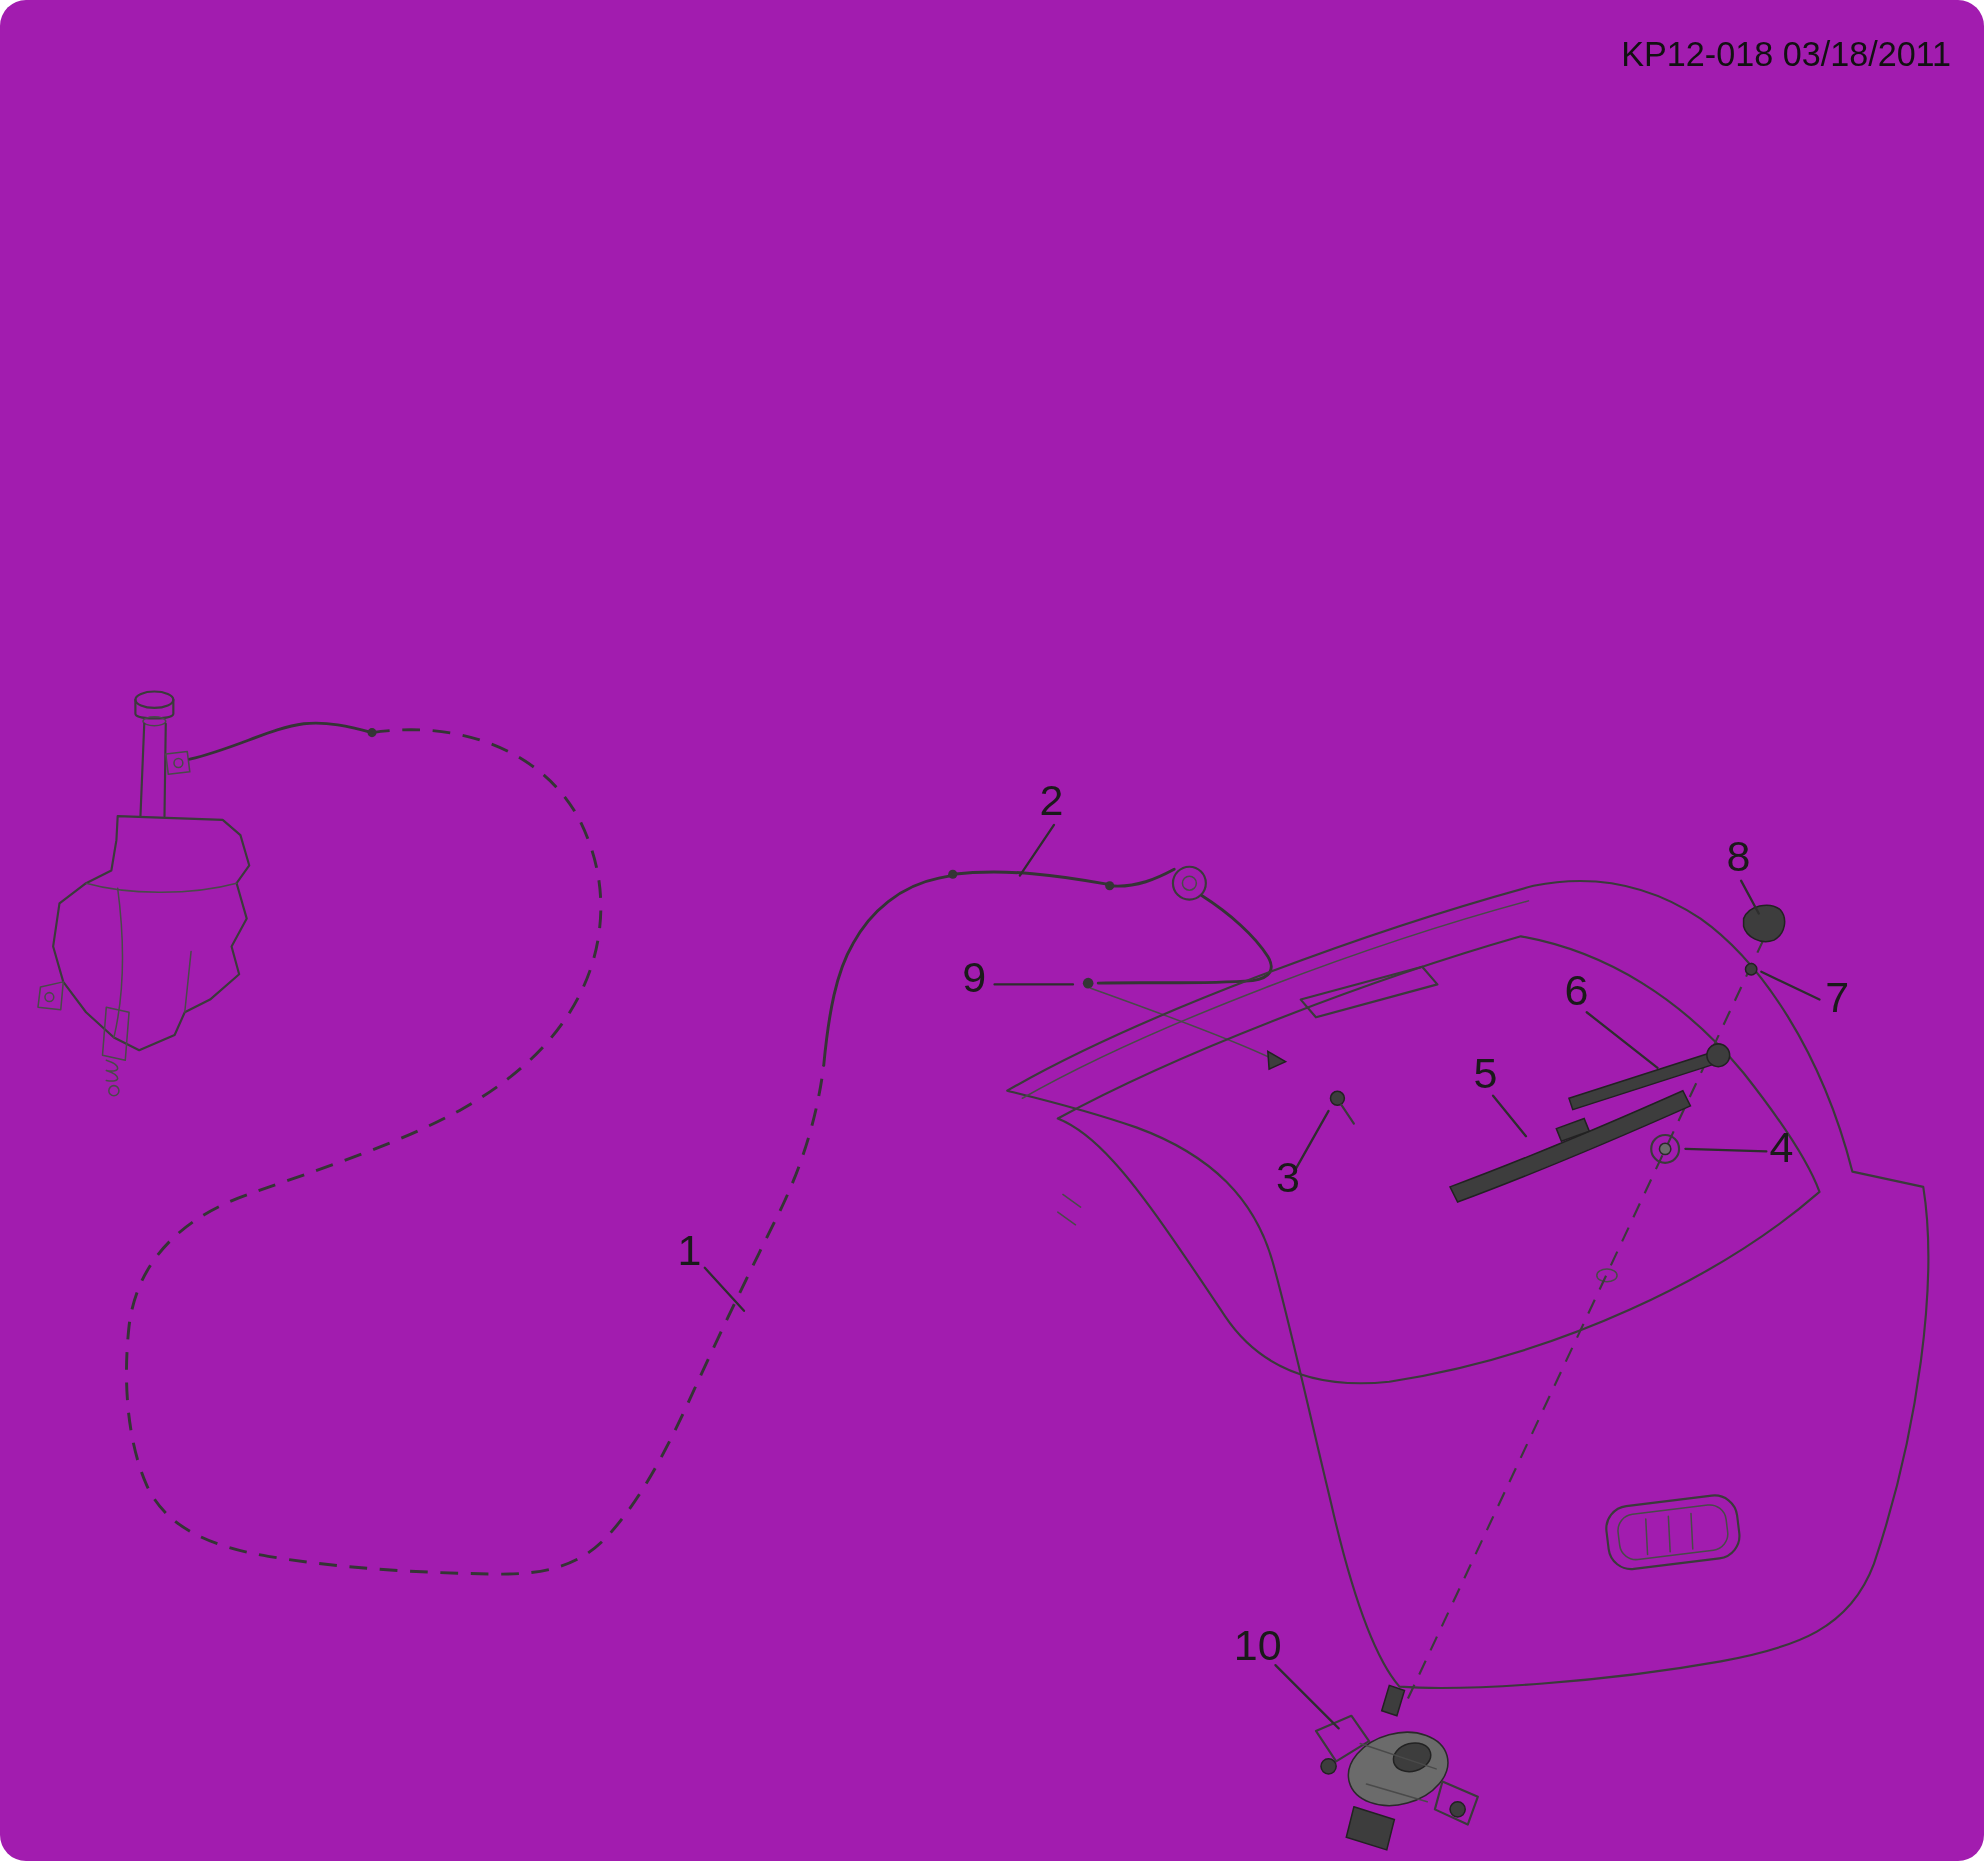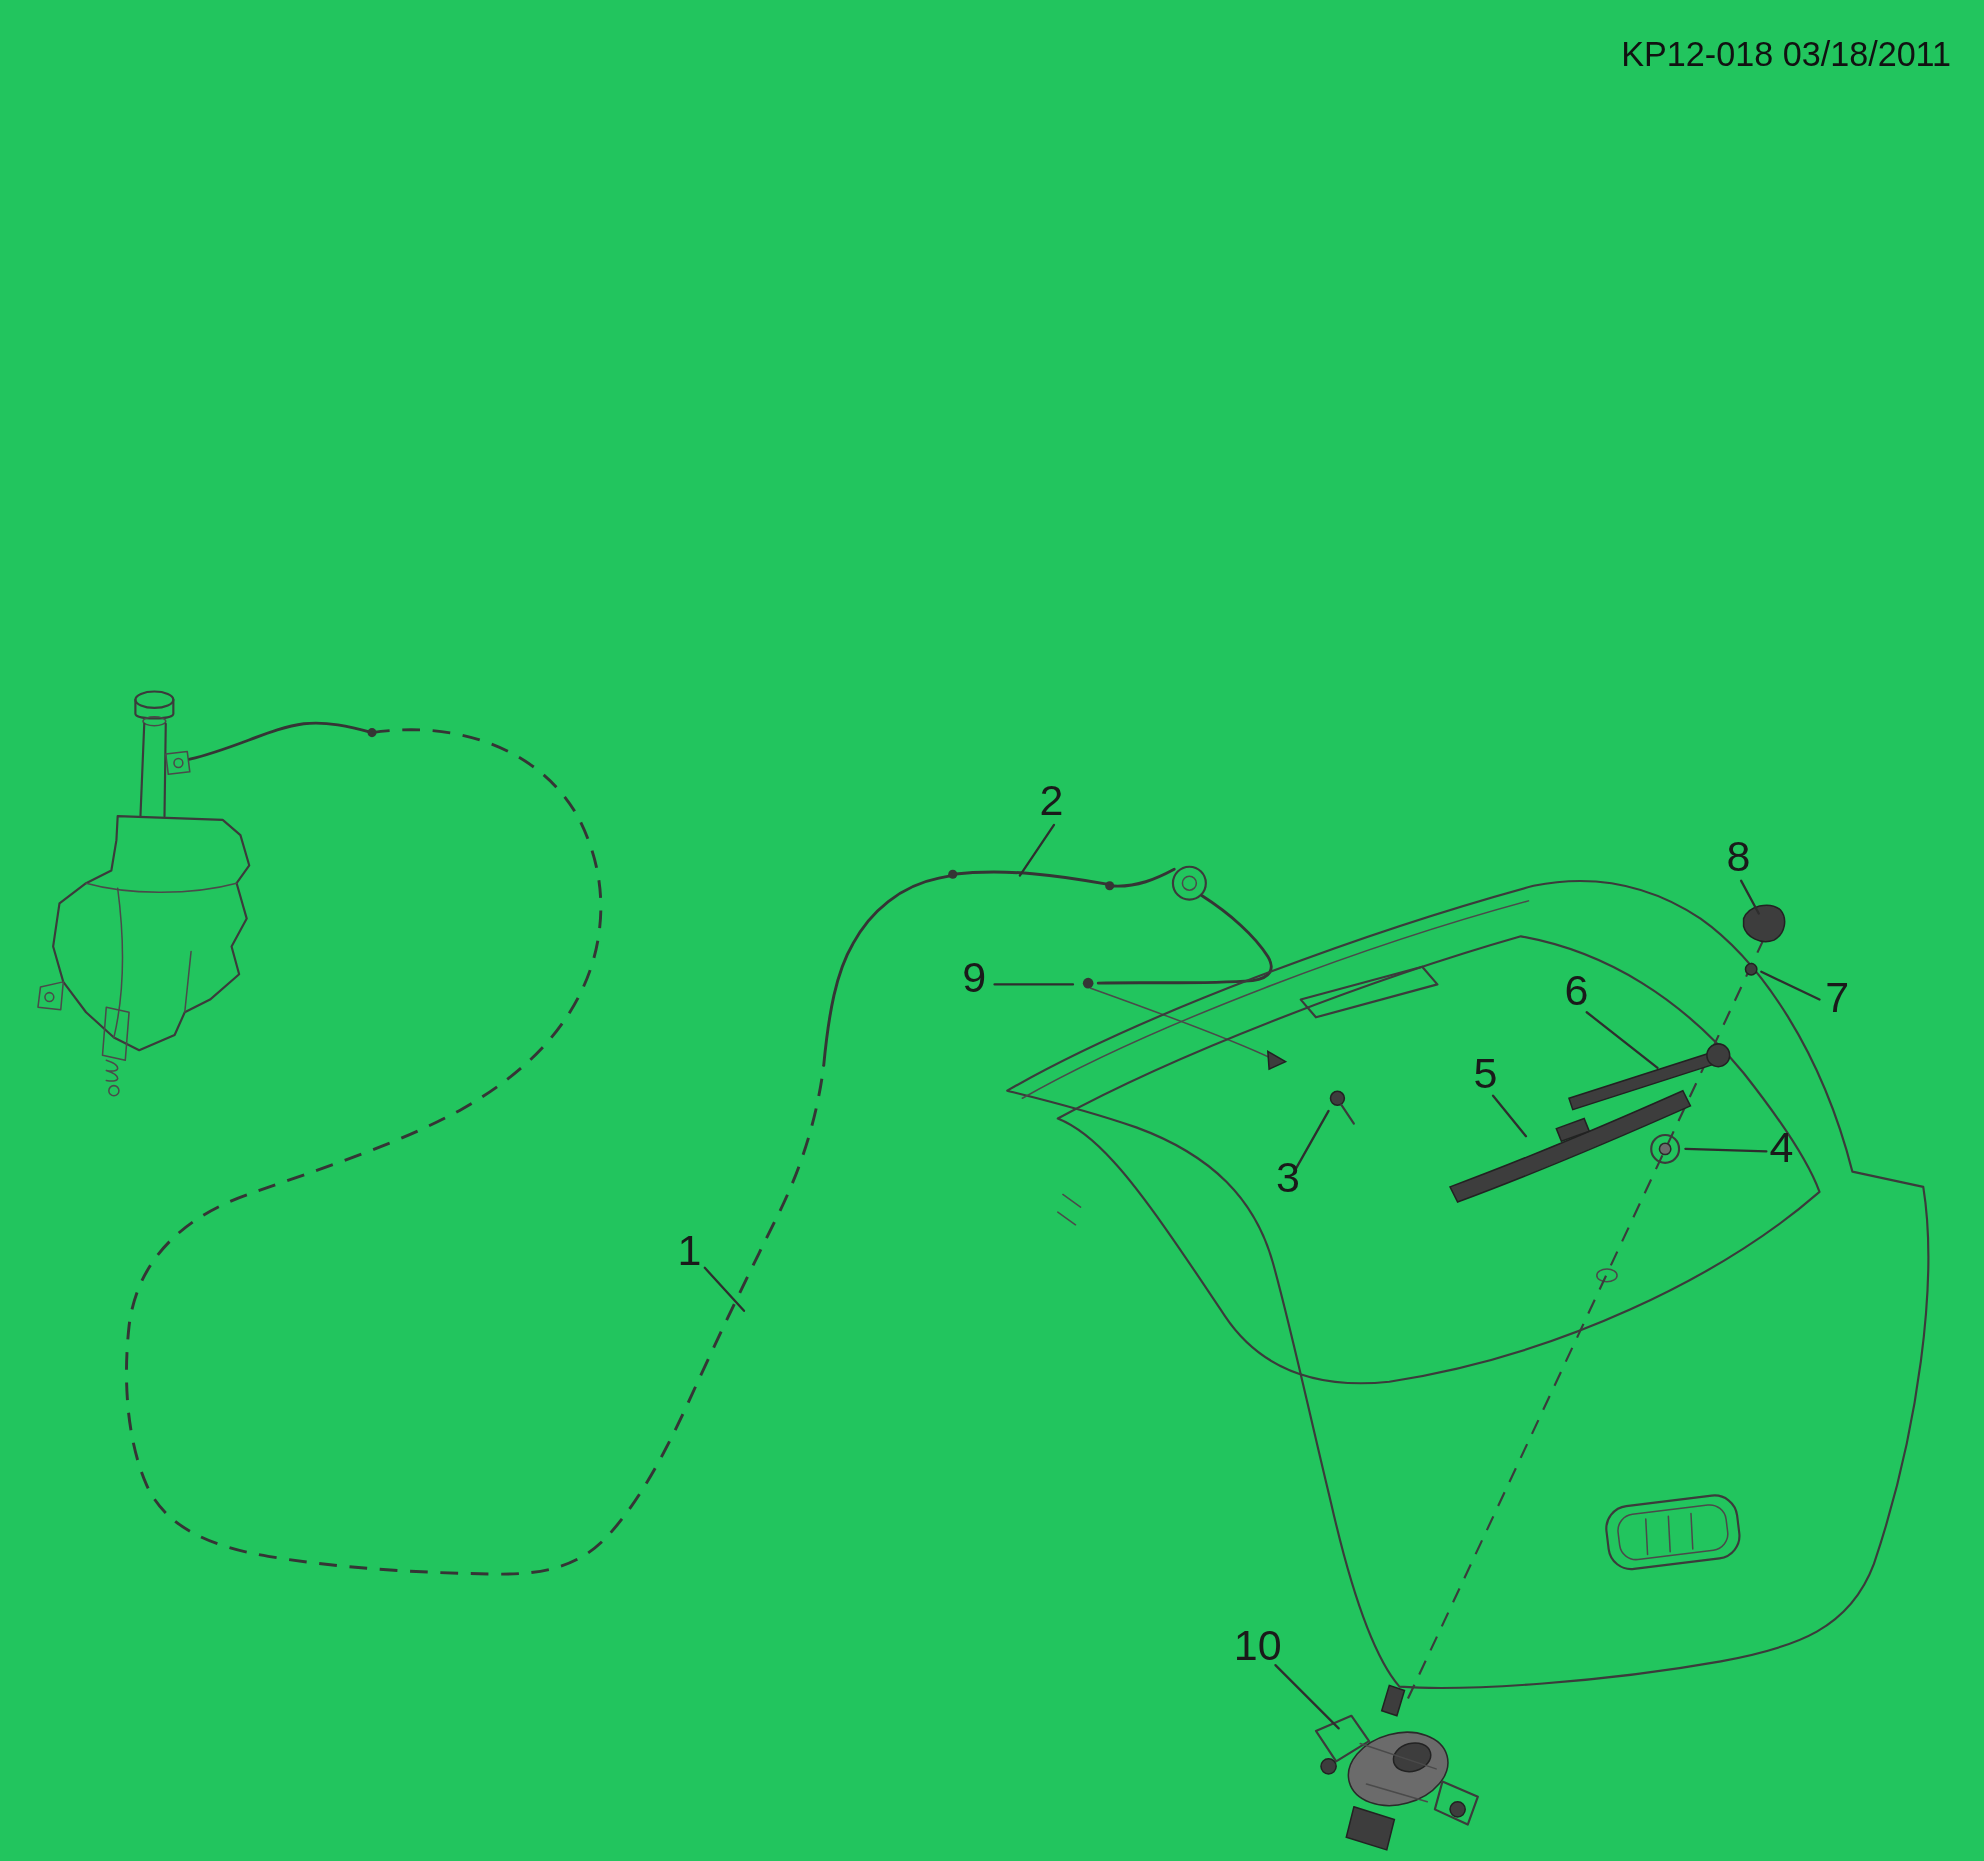--- a/index.html
+++ b/index.html
@@ -2,21 +2,22 @@
 <html style="font-size:11px"><head>
 <meta charset="utf-8">
 <style>
   html, body {
     margin: 0;
     padding: 0;
     background: #ffffff;
   }
   .stage {
     width: 100vw;
-    background: #22c55e;
+    background: #a21caf;
+    border-radius: 26px;
   }
   svg {
     display: block;
     width: 100%;
     height: auto;
   }
   .doc-header {
     font-family: "Liberation Sans", sans-serif;
     font-size: 27px;
     fill: #111111;

